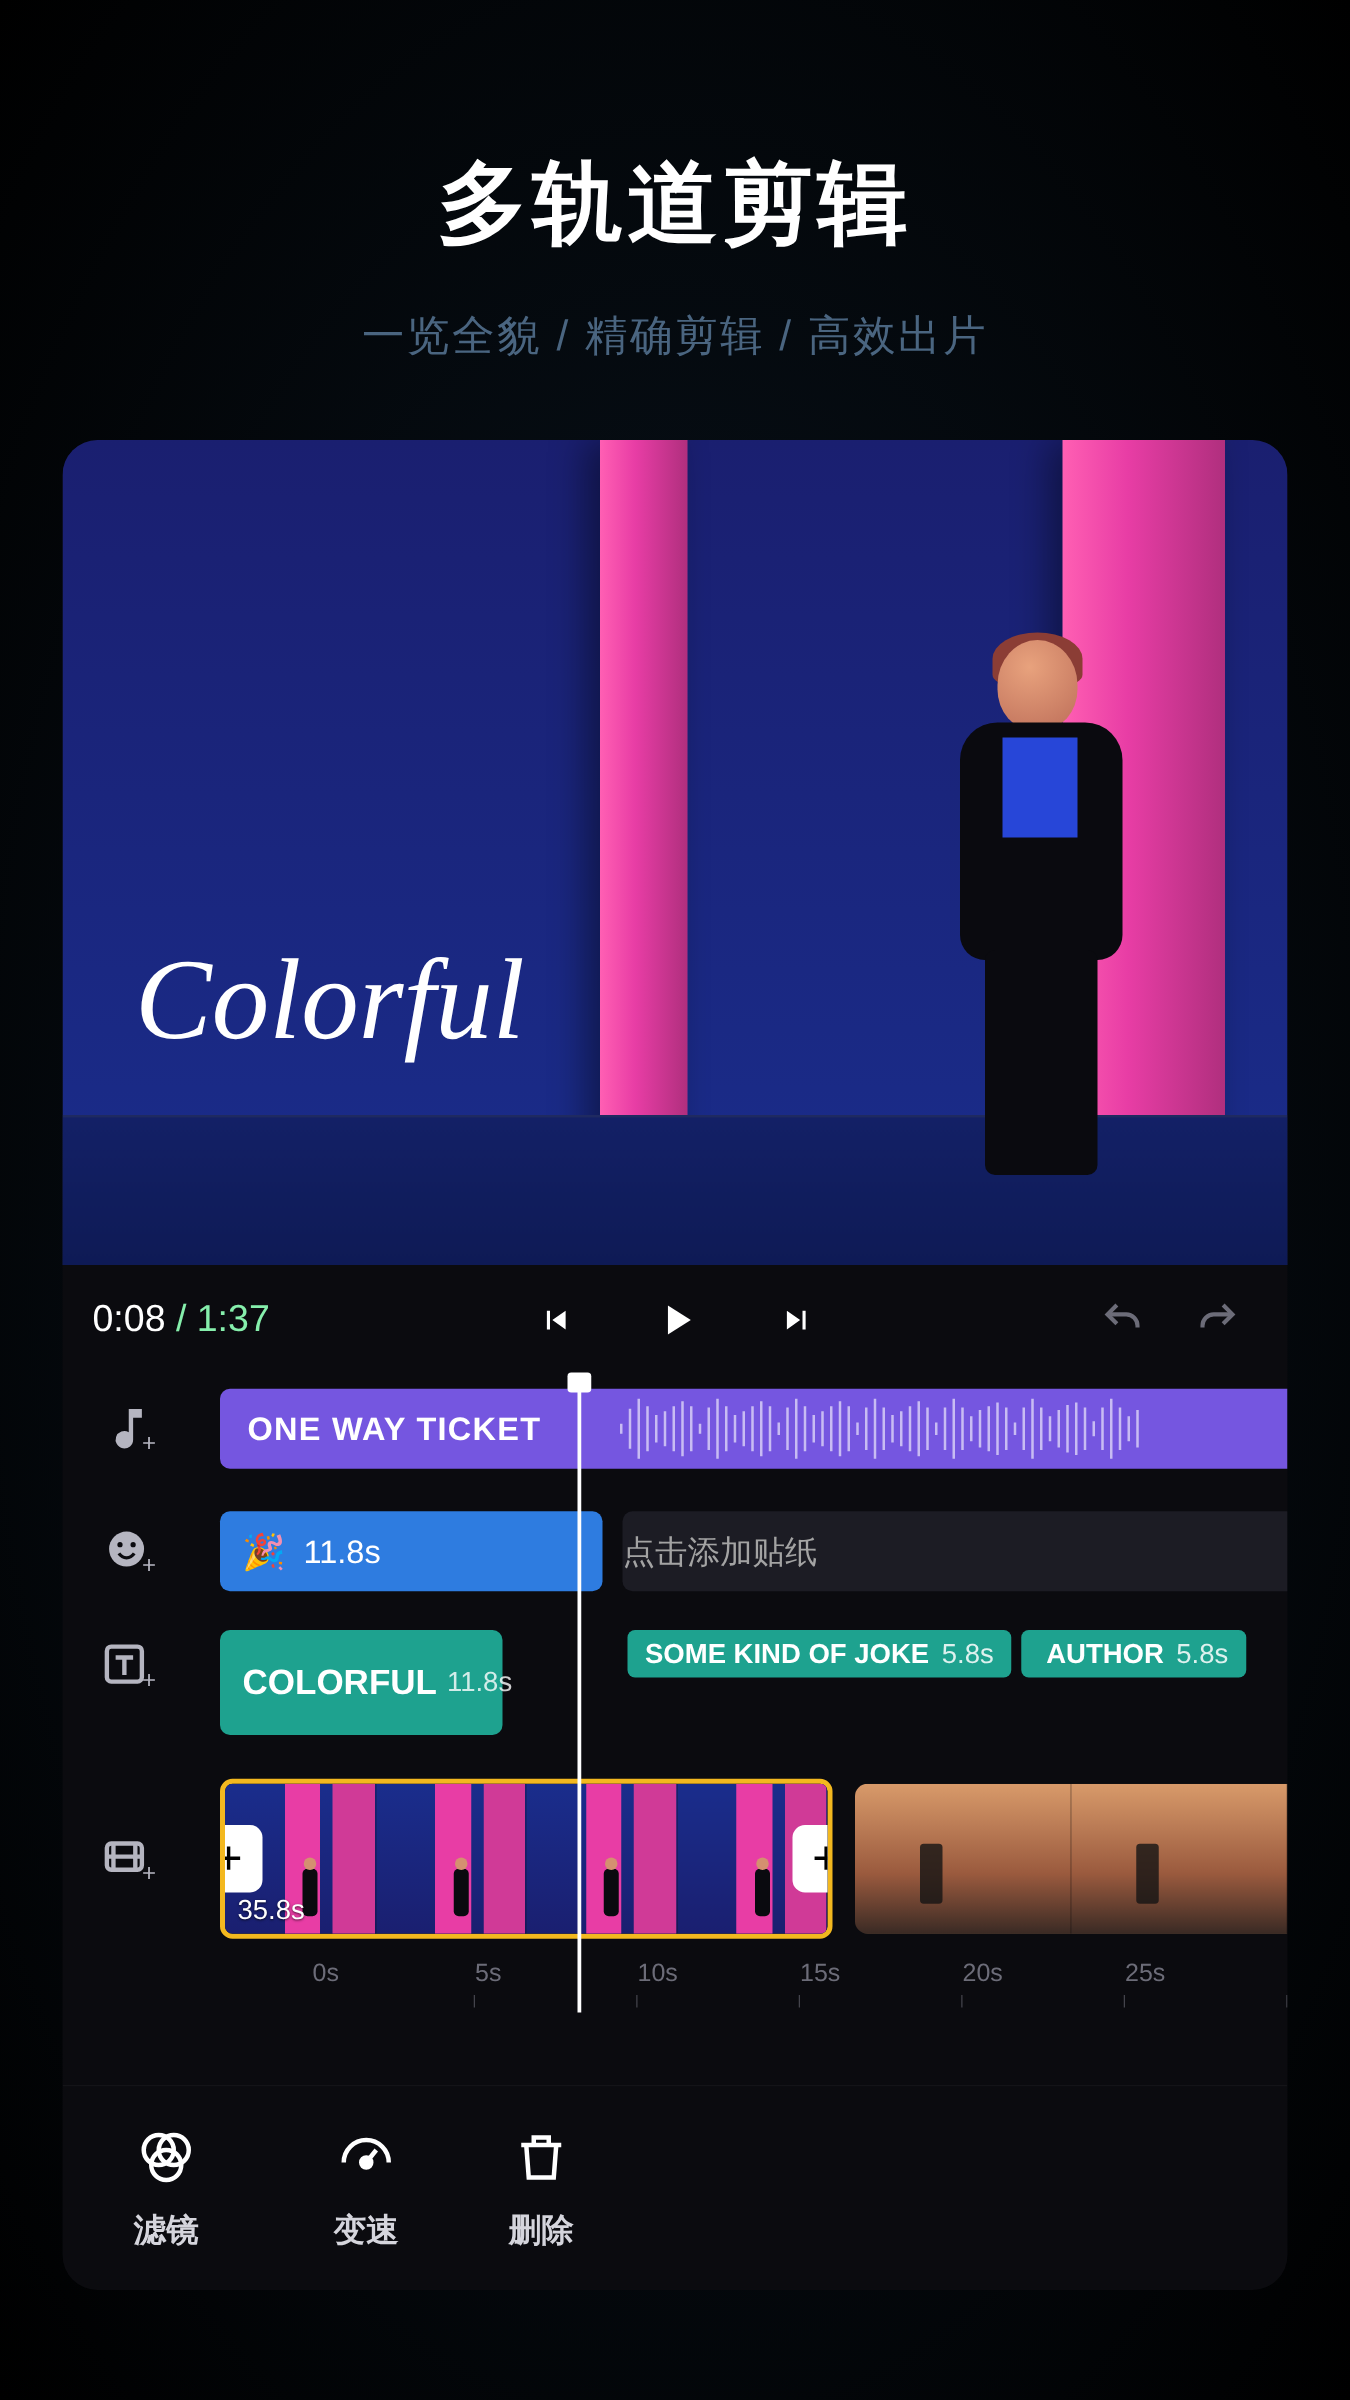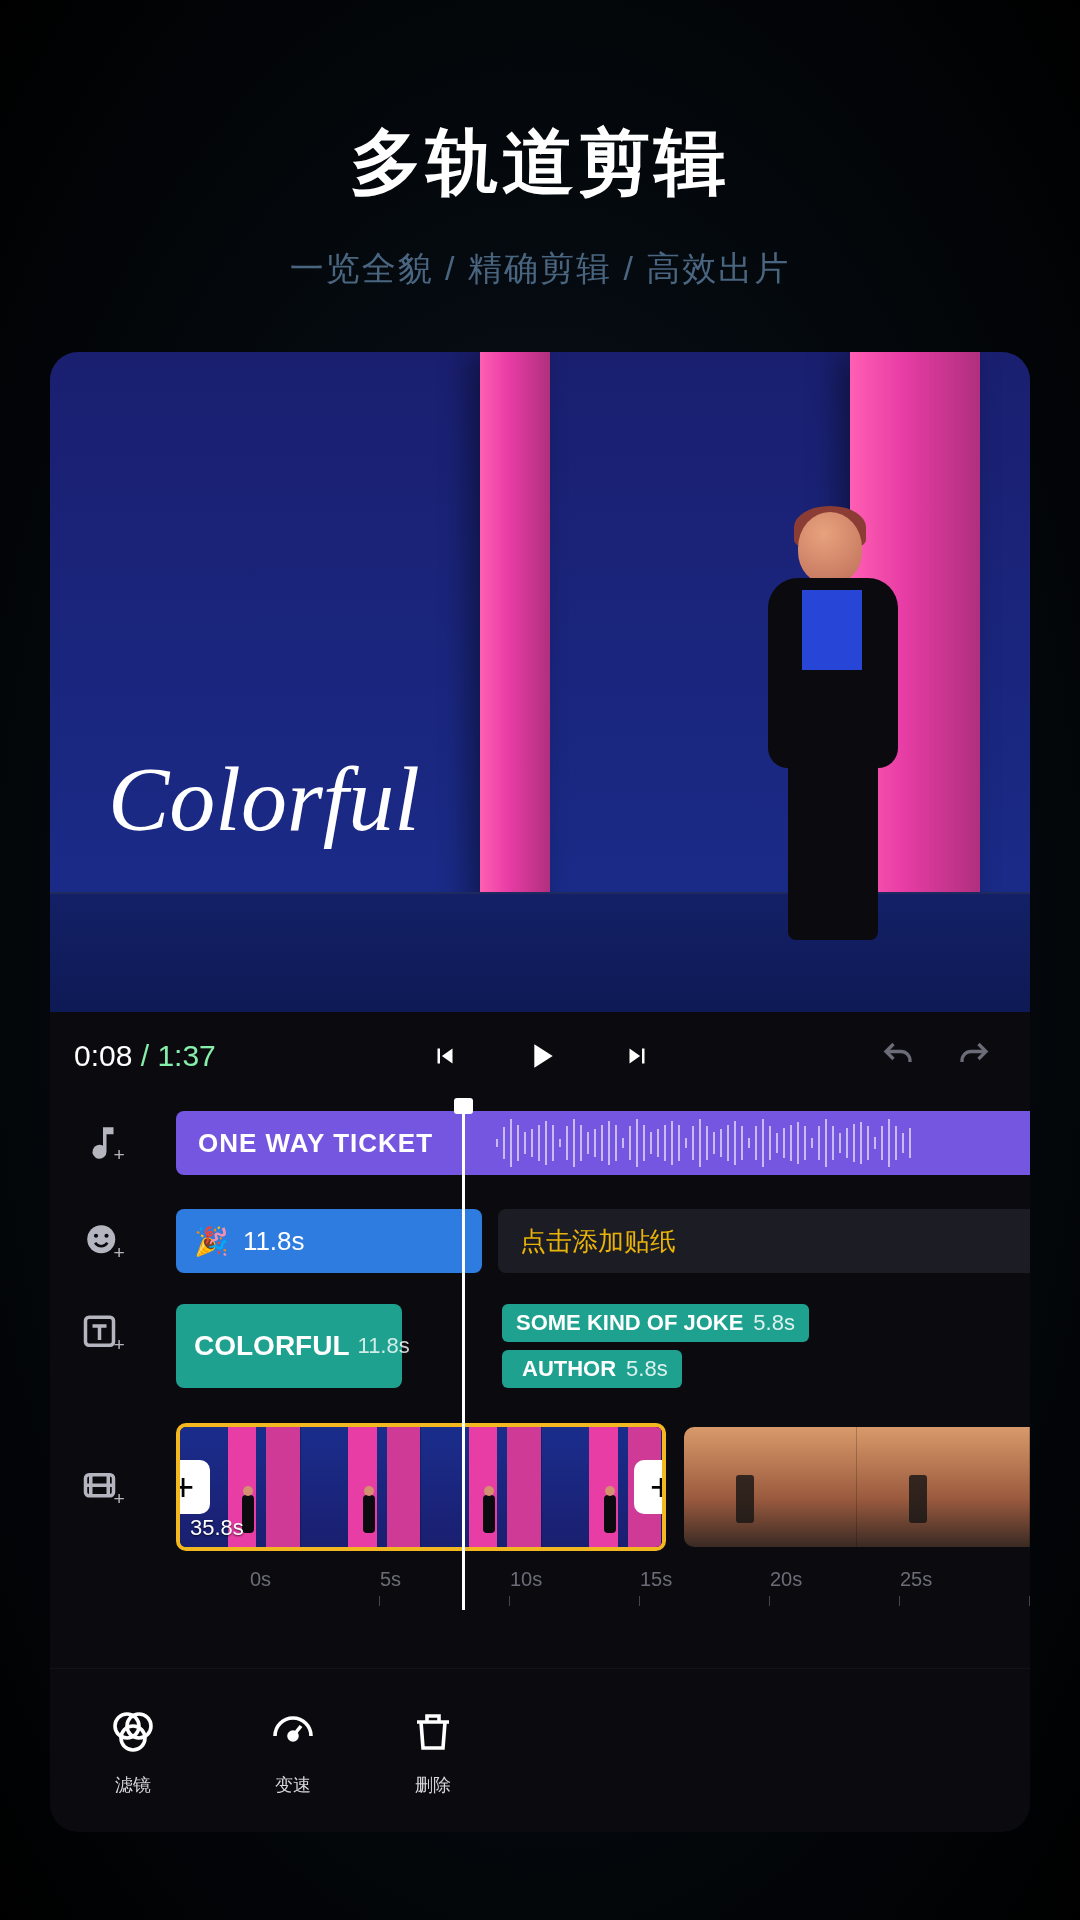--- a/index.html
+++ b/index.html
@@ -188,40 +188,39 @@
   font-size: 26px;
   margin-right: 16px;
 }
 .sticker-emoji { margin-right: 14px; font-size: 28px; }
 .sticker-placeholder {
   flex: 1;
   height: 64px;
   background: #1c1c24;
   display: flex;
   align-items: center;
-  padding-left: 22px;
-  color: #eab308;
+  color: #a3a3a3;
   font-size: 26px;
   border-radius: 8px 0 0 8px;
 }
 .text-row { height: 90px; align-items: flex-start; }
 .text-main {
   width: 226px;
   height: 84px;
   background: #1ea28f;
   border-radius: 8px;
   display: flex;
   align-items: center;
   padding-left: 18px;
   font-size: 28px;
   font-weight: 700;
   margin-right: 100px;
 }
 .text-main .dur { font-weight: 400; font-size: 22px; margin-left: 8px; color: rgba(255,255,255,0.8); }
-.text-stack { display: flex; flex-direction: column; gap: 8px; }
+.text-stack { display: flex; flex-direction: row; gap: 8px; align-items: center; }
 .text-pill {
   height: 38px;
   background: #1ea28f;
   border-radius: 6px;
   display: flex;
   align-items: center;
   padding: 0 14px;
   font-size: 22px;
   font-weight: 700;
   width: fit-content;
@@ -393,21 +392,21 @@
   cursor: pointer;
   min-width: 110px;
 }
 .tool-icon {
   width: 54px;
   height: 54px;
   display: flex;
   align-items: center;
   justify-content: center;
 }
-.tool-label { font-size: 18px; color: #d5d5dc; }
+.tool-label { font-size: 26px; color: #d5d5dc; font-weight: bold; }
 svg { display: block; }
 </style>
 </head>
 <body>
 
 <div class="title">多轨道剪辑</div>
 <div class="subtitle">一览全貌 / 精确剪辑 / 高效出片</div>
 
 <div class="editor-card">
 

